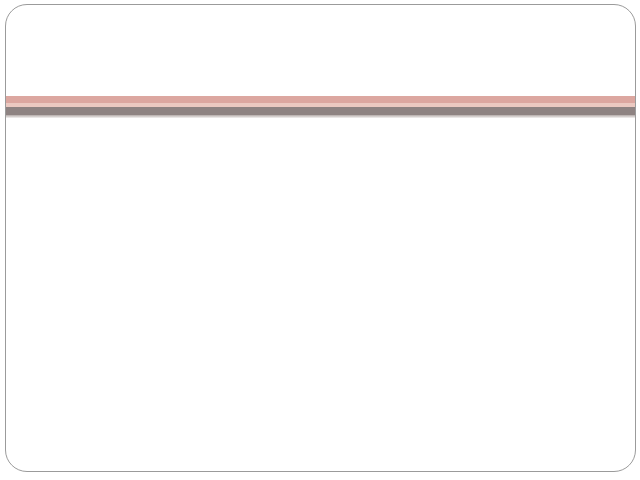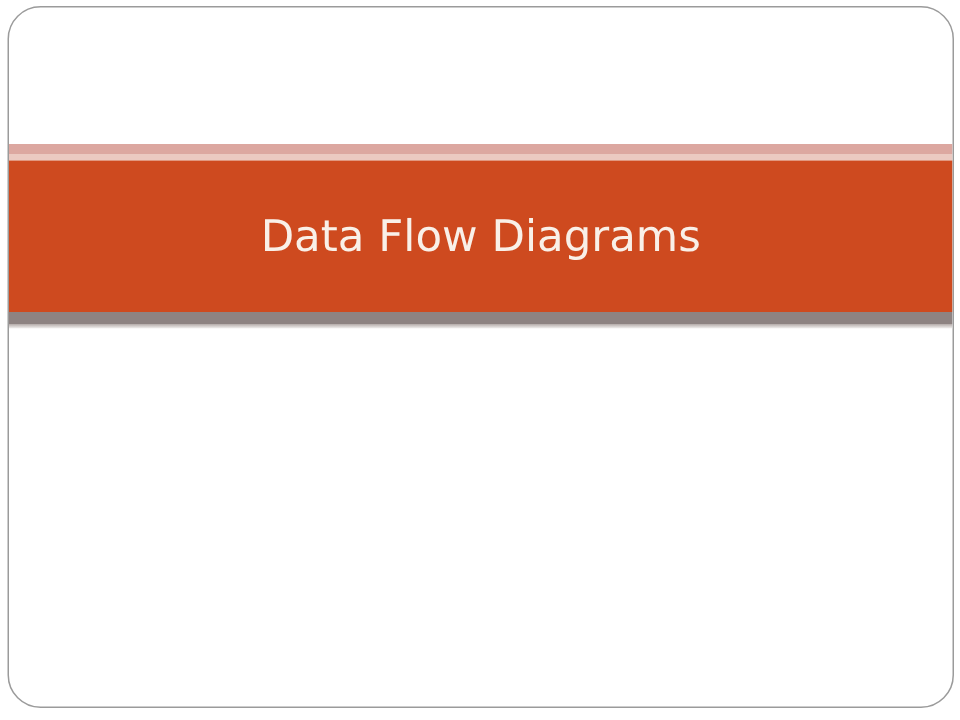--- a/index.html
+++ b/index.html
@@ -73,20 +73,17 @@
     background: linear-gradient(to bottom, #b3aaa8, #f4f2f1);
   }
 </style>
 </head>
 <body>
 
 <div class="canvas">
   <div class="slide-frame">
     <div class="title-banner">
       <div class="stripe-pink"></div>
-      <div class="band-orange">
-        <div class="slide-title">Data Flow Diagrams</div>
-      </div>
       <div class="stripe-gray"></div>
       <div class="stripe-fade"></div>
     </div>
   </div>
 </div>
 
 </body></html>

